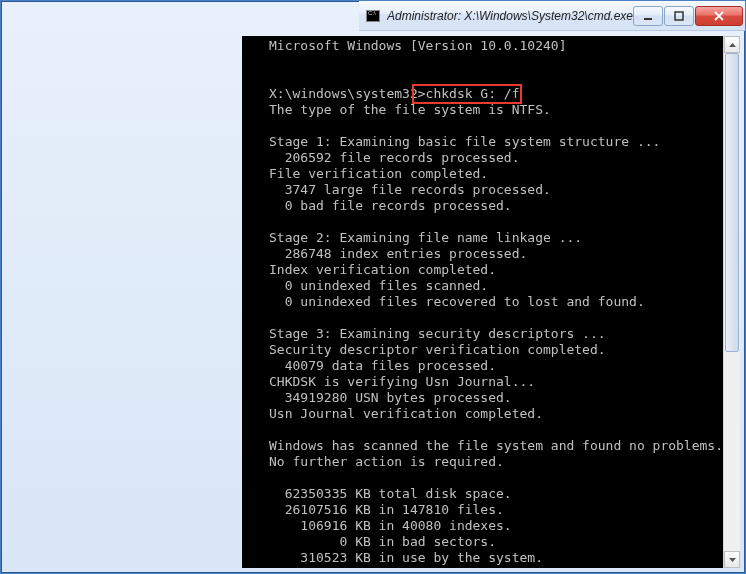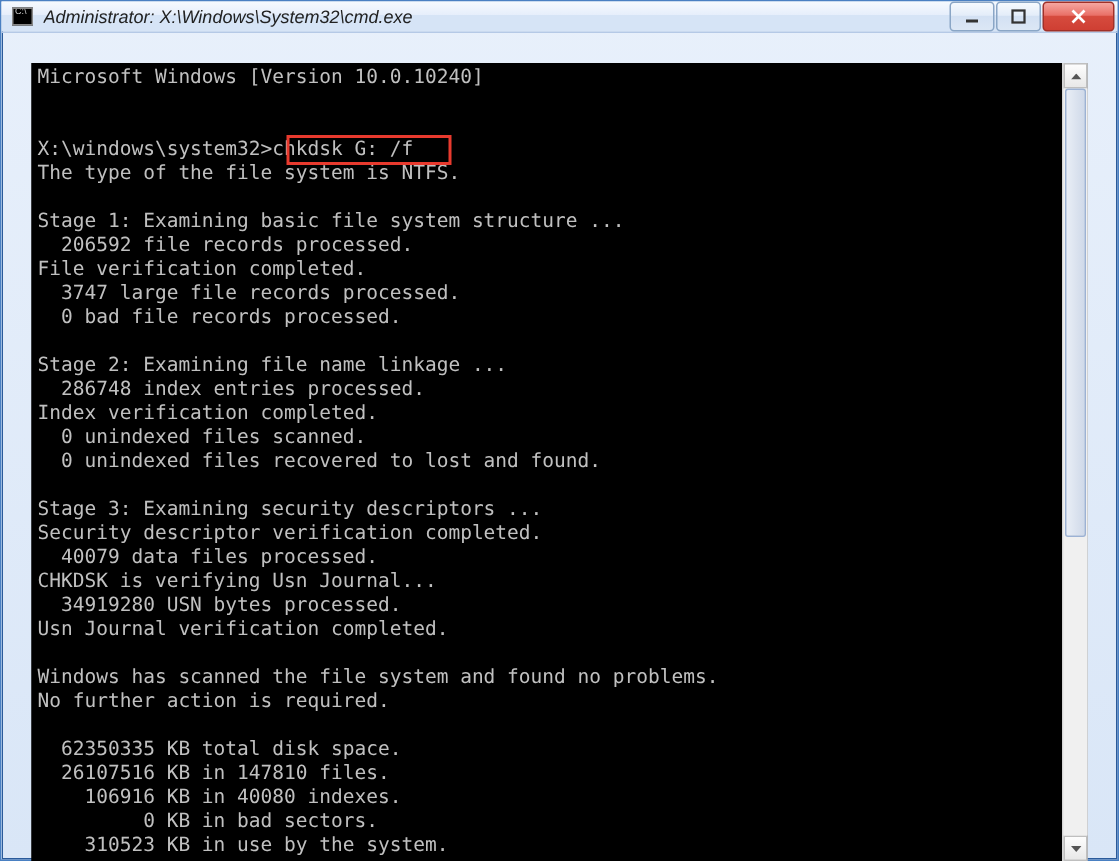--- a/index.html
+++ b/index.html
@@ -11,20 +11,21 @@
       overflow: hidden;
     }
     .window {
       width: 746px;
       height: 574px;
       border: 1px solid #4a80c2;
       background: linear-gradient(to bottom, #e8f0fb 0%, #d9e6f7 100%);
       display: flex;
       flex-direction: column;
       box-shadow: 0 0 0 1px #2a5a9a inset;
+      align-items: flex-end;
     }
     .titlebar {
       height: 30px;
       background: linear-gradient(to bottom, #f6fafe 0%, #e6eefb 45%, #d6e4f6 46%, #d6e4f6 100%);
       display: flex;
       align-items: center;
       padding: 0 2px 0 6px;
       border-bottom: 1px solid #b5c9e6;
     }
     .app-icon {
@@ -70,24 +71,25 @@
       cursor: default;
     }
     .win-btn.close {
       width: 48px;
       background: linear-gradient(to bottom, #f5a6a0 0%, #e97168 45%, #d64b3e 50%, #cf3f33 100%);
       border-color: #a03028;
     }
     .win-btn svg { display: block; }
     .client-area {
       flex: 1;
-      margin: 20px;
+      margin: 5px;
       background: #000;
       position: relative;
       display: flex;
+      padding-left: 23px;
     }
     .terminal {
       flex: 1;
       background: #000;
       color: #c0c0c0;
       font-family: Consolas, "Lucida Console", monospace;
       font-size: 13px;
       line-height: 16px;
       padding: 2px 0 2px 4px;
       white-space: pre;

